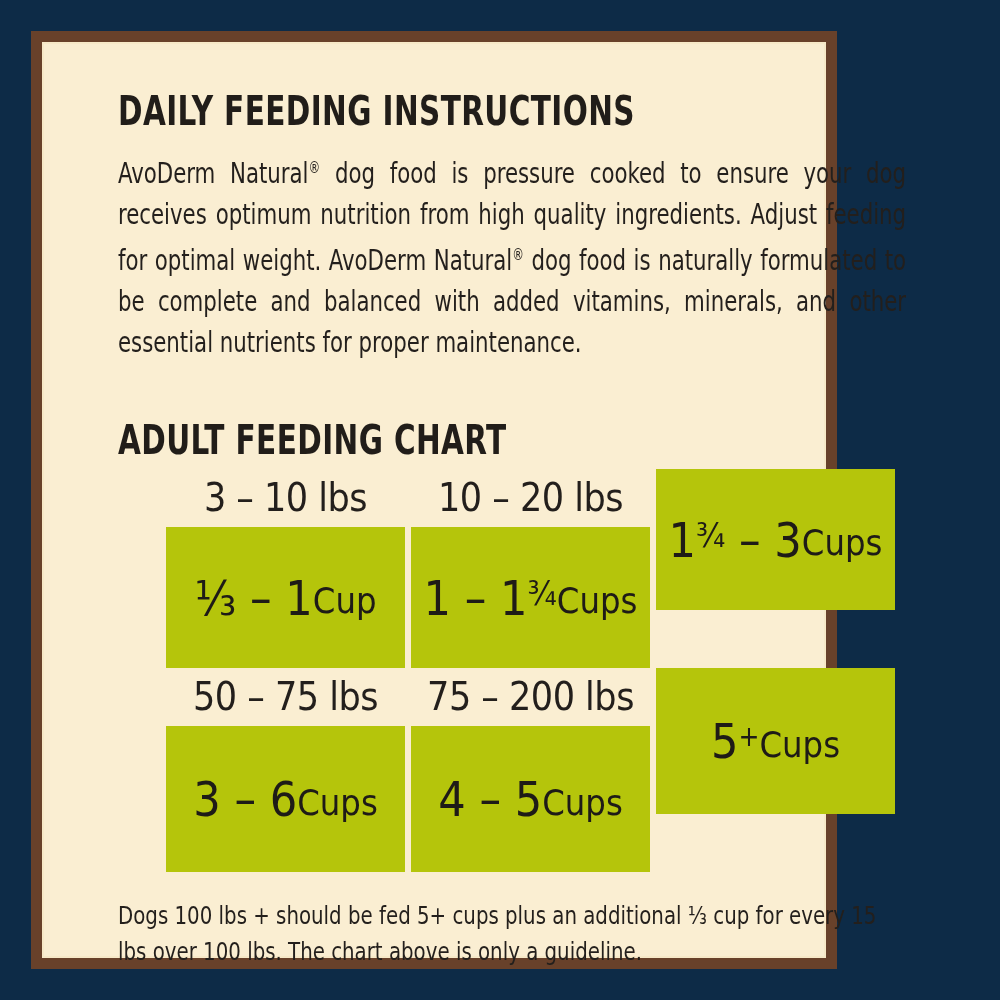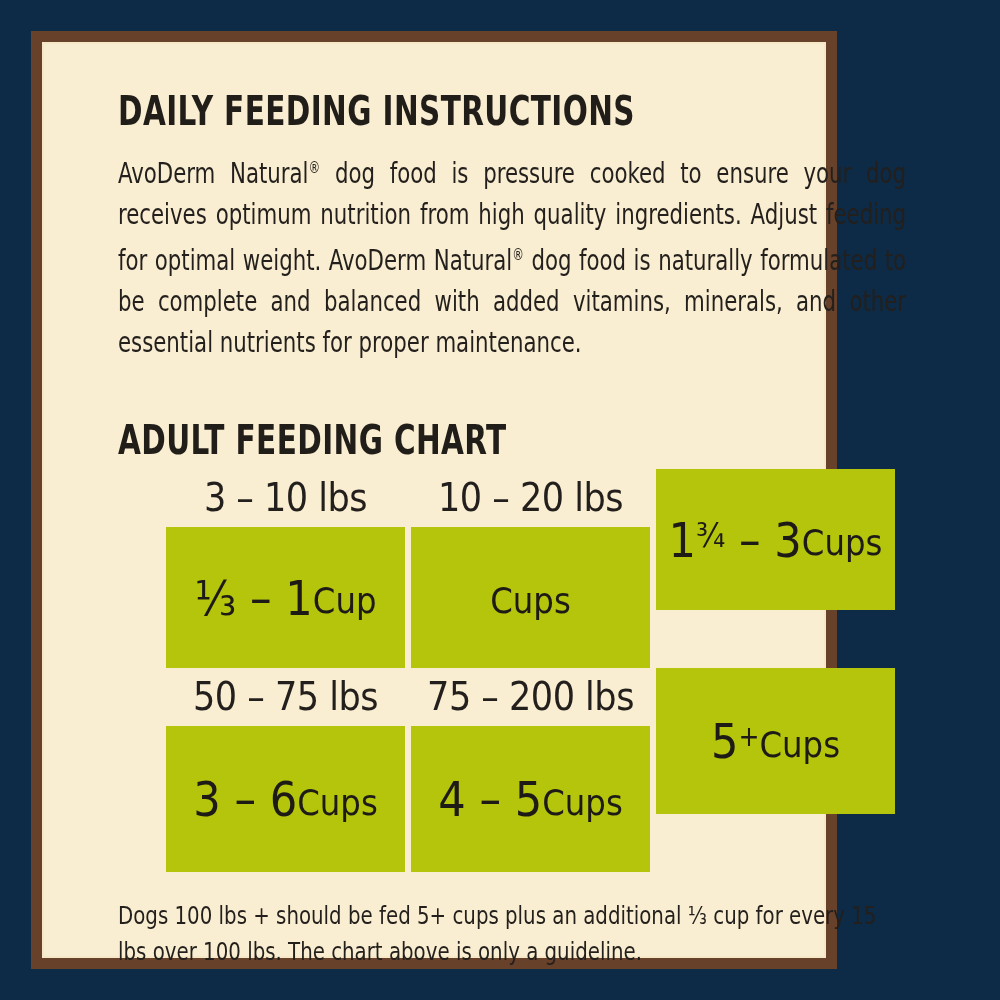--- a/index.html
+++ b/index.html
@@ -142,20 +142,21 @@
             <div class="grid-col">
               <div class="weight-label">3 – 10 lbs</div>
               <div class="cell">
                 <div class="amount"><span>⅓ – 1</span><span class="frac"></span><span></span><span class="plus"></span></div>
                 <div class="unit">Cup</div>
               </div>
             </div>
             <div class="grid-col">
               <div class="weight-label">10 – 20 lbs</div>
               <div class="cell">
+                <div class="amount"><span>1 – 1</span><span class="frac">¾</span><span></span><span class="plus"></span></div>
                 <div class="unit">Cups</div>
               </div>
             </div>
             <div class="grid-col">
               <div class="cell">
                 <div class="amount"><span>1</span><span class="frac">¾</span><span> – 3</span><span class="plus"></span></div>
                 <div class="unit">Cups</div>
               </div>
             </div>
           </div>

